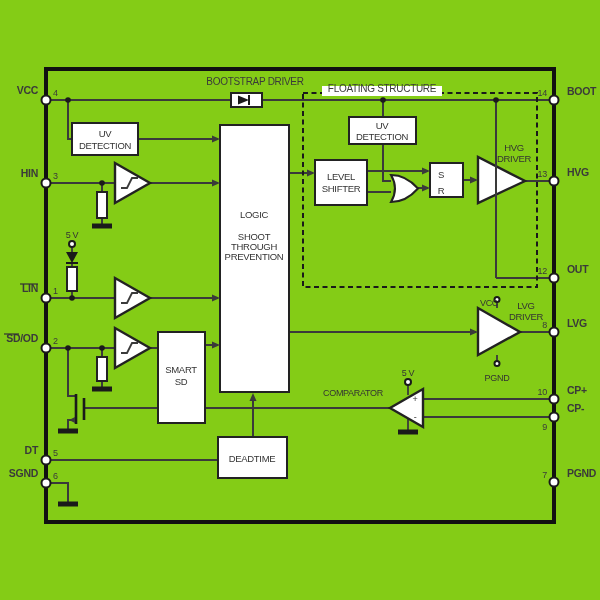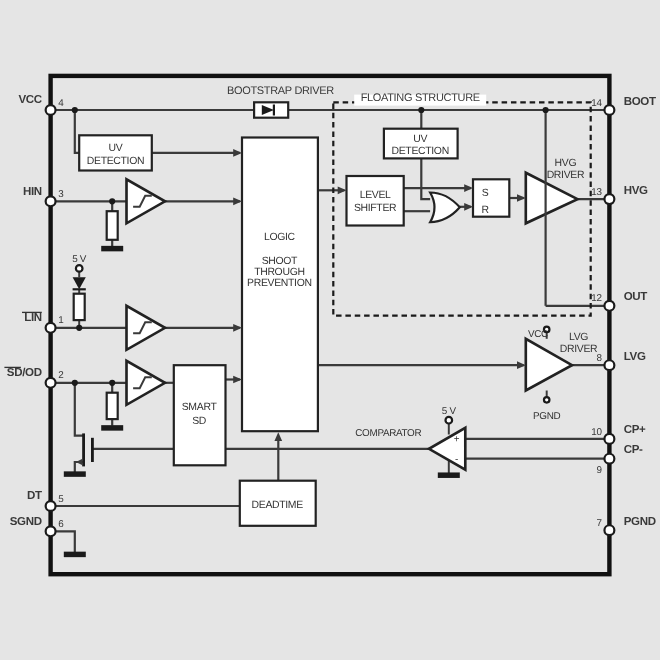--- a/index.html
+++ b/index.html
@@ -1,17 +1,17 @@
 <!DOCTYPE html>
 <html><head>
 <meta charset="utf-8">
 <style>
   html,body{margin:0;padding:0;background:#ffffff;}
   .canvas{
-    position:relative;width:600px;height:600px;background:#e5e5e5;
+    position:relative;width:600px;height:600px;background:#84cc16;
     font-family:"Liberation Sans",sans-serif;
   }
   svg text{fill:#333;letter-spacing:-0.3px;}
   .blk{font-size:9.5px;}
   .pinlbl{font-size:10.5px;font-weight:bold;fill:#3a3a3a;}
   .pinnum{font-size:9px;fill:#3a3a3a;}
   .small{font-size:9px;}
   .hdr{font-size:10px;fill:#3a3a3a;}
   .wire{stroke:#3a3a3a;stroke-width:2;fill:none;}
   .wirethin{stroke:#3a3a3a;stroke-width:1.8;fill:none;}

